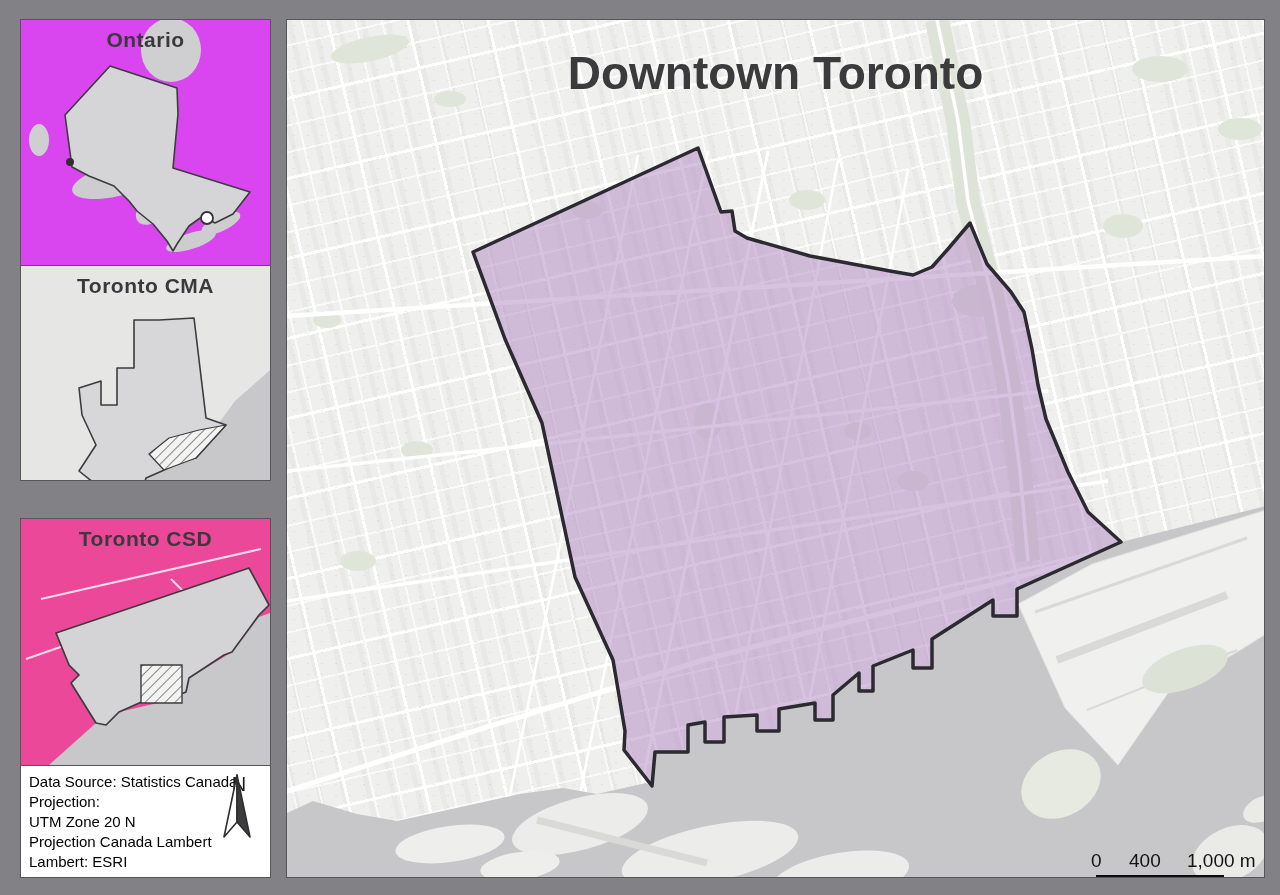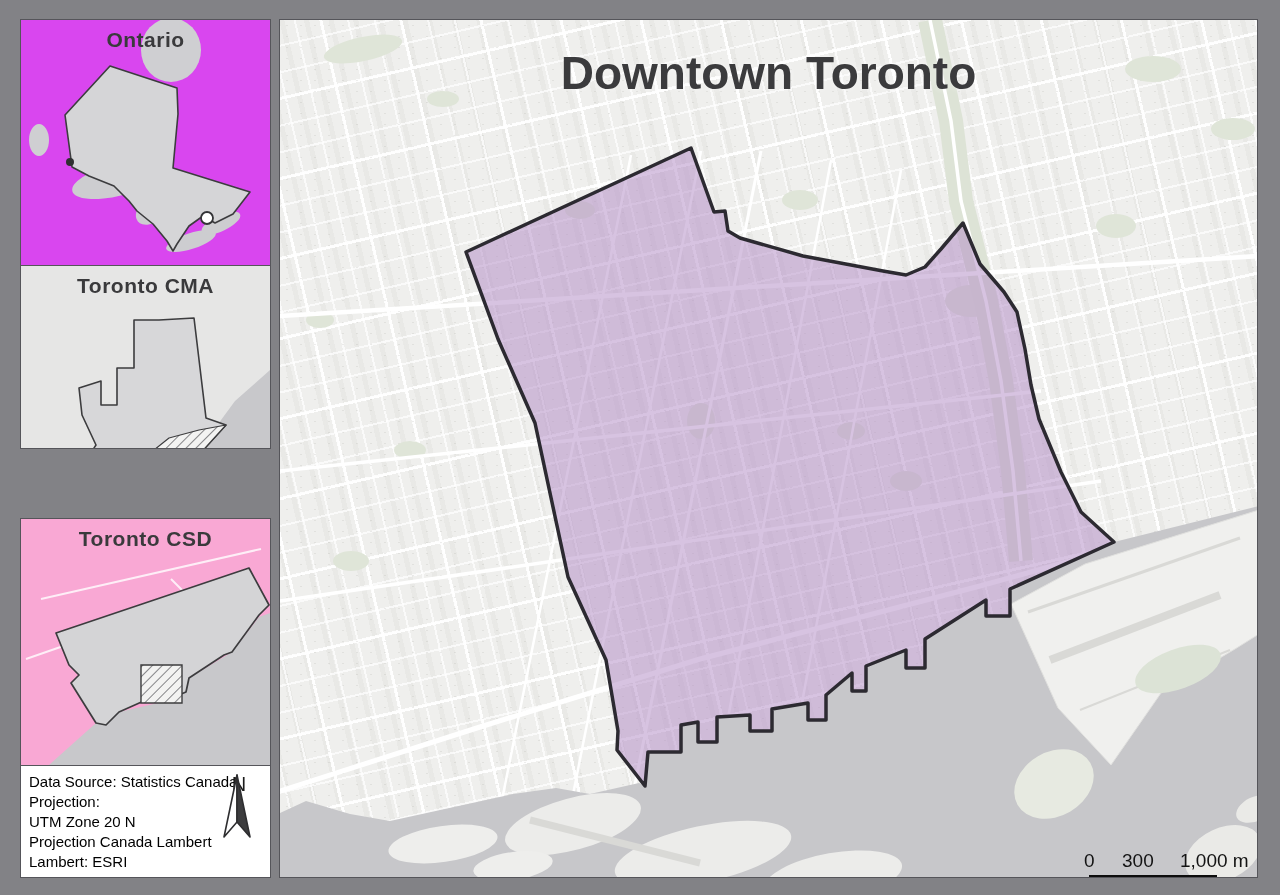--- a/index.html
+++ b/index.html
@@ -12,36 +12,36 @@
     position:absolute;left:20px;width:251px;
     background:#e4e4e3;border:1px solid #55555a;box-sizing:border-box;
     overflow:hidden;
   }
   .panel svg{position:absolute;left:0;top:0;}
   .inset-title{
     position:absolute;top:8px;left:0;width:100%;text-align:center;
     font-size:21px;font-weight:bold;color:#3a3a3c;letter-spacing:0.5px;z-index:5;
   }
   #panel-ontario{top:19px;height:247px;background:#d946ef;}
-  #panel-cma{top:265px;height:184px;background:#e6e6e5;}
-  #panel-csd{top:518px;height:248px;background:#f9a8d4;}
+  #panel-cma{top:265px;height:216px;background:#e6e6e5;}
+  #panel-csd{top:518px;height:248px;background:#ec4899;}
   #panel-info{
     top:765px;height:113px;background:#ffffff;
   }
   .info-lines{
     position:absolute;left:8px;top:6px;width:200px;
     font-size:15px;line-height:1.34;color:#000;
   }
   .info-lines div{white-space:nowrap;}
   .north-arrow-wrap{
     position:absolute;right:14px;top:8px;width:34px;text-align:center;
   }
   .north-label{font-size:20px;color:#1c1c1c;line-height:1;margin-bottom:1px;}
   #main-map{
-    position:absolute;left:279px;top:19px;width:979px;height:859px;
+    position:absolute;left:286px;top:19px;width:979px;height:859px;
     border:1px solid #55555a;box-sizing:border-box;
     background-color:#efefed;
     background-image:
       radial-gradient(rgba(150,150,144,0.16) 1px, rgba(0,0,0,0) 1.3px),
       repeating-linear-gradient(77deg, rgba(255,255,255,0) 0 75px, rgba(255,255,255,0.9) 75px 78px),
       repeating-linear-gradient(167deg, rgba(255,255,255,0) 0 75px, rgba(255,255,255,0.9) 75px 78px),
       repeating-linear-gradient(77deg, rgba(255,255,255,0) 0 24px, rgba(255,255,255,0.7) 24px 26px),
       repeating-linear-gradient(167deg, rgba(255,255,255,0) 0 24px, rgba(255,255,255,0.7) 24px 26px),
       repeating-linear-gradient(77deg, rgba(205,205,199,0.18) 0 5px, rgba(0,0,0,0) 5px 24px);
     background-size:14px 11px,auto,auto,auto,auto,auto;
@@ -201,20 +201,20 @@
              L401,705 L401,732 L368,732
              L365,766 L337,730 L338,711
              L326,640 L288,557 L255,403 L218,319 Z" fill="rgba(178,140,198,0.52)" stroke="#2c2a31" stroke-width="3.5" stroke-linejoin="round"></path>
   </svg>
 
   <div id="map-title">Downtown Toronto</div>
 
   <div id="scale-bar">
     <div class="scale-labels">
       <span class="sl-0">0</span>
-      <span class="sl-500">300</span>
+      <span class="sl-500">400</span>
       <span class="sl-1000">1,000 m</span>
     </div>
     <div class="scale-bar-bar">
       <div class="scale-bar-fill"></div>
     </div>
   </div>
 </div>
 
 </body></html>

